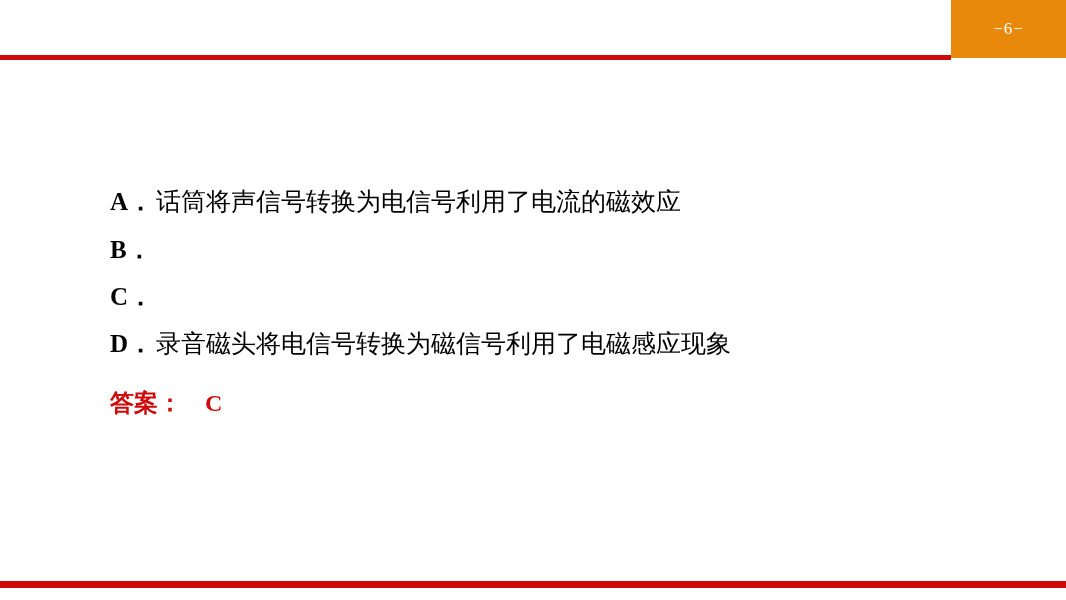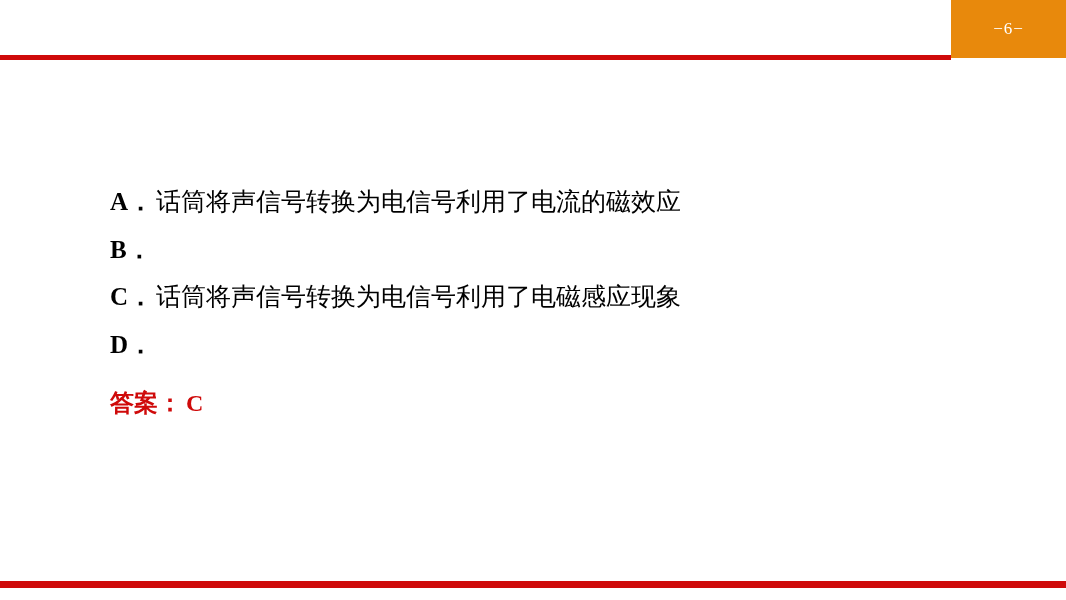--- a/index.html
+++ b/index.html
@@ -78,20 +78,21 @@
     font-family: "DejaVu Serif", serif;
     font-size: 25px;
     color: #000000;
     line-height: 1.35;
   }
   .answer {
     margin-top: 26px;
     display: flex;
     align-items: baseline;
     color: #cf0a0a;
+    gap: 19px;
   }
   .answer-label {
     font-family: "DejaVu Sans", sans-serif;
     font-weight: bold;
     font-size: 24px;
     color: #cf0a0a;
   }
   .answer-value {
     font-family: "Liberation Serif", serif;
     font-weight: bold;
@@ -117,25 +118,25 @@
       <span class="choice-letter">A．</span>
       <span class="choice-text">话筒将声信号转换为电信号利用了电流的磁效应</span>
     </div>
 
     <div class="choice">
       <span class="choice-letter">B．</span>
     </div>
 
     <div class="choice">
       <span class="choice-letter">C．</span>
-      <span class="choice-text">话筒将声信号转换为电信号利用了电磁感应现象</span>
     </div>
 
     <div class="choice">
       <span class="choice-letter">D．</span>
+      <span class="choice-text">录音磁头将电信号转换为磁信号利用了电磁感应现象</span>
     </div>
 
     <div class="answer">
       <span class="answer-label">答案：</span>
       <span class="answer-value">C</span>
     </div>
 
   </div>
 
   <div class="bottom-rule"></div>

